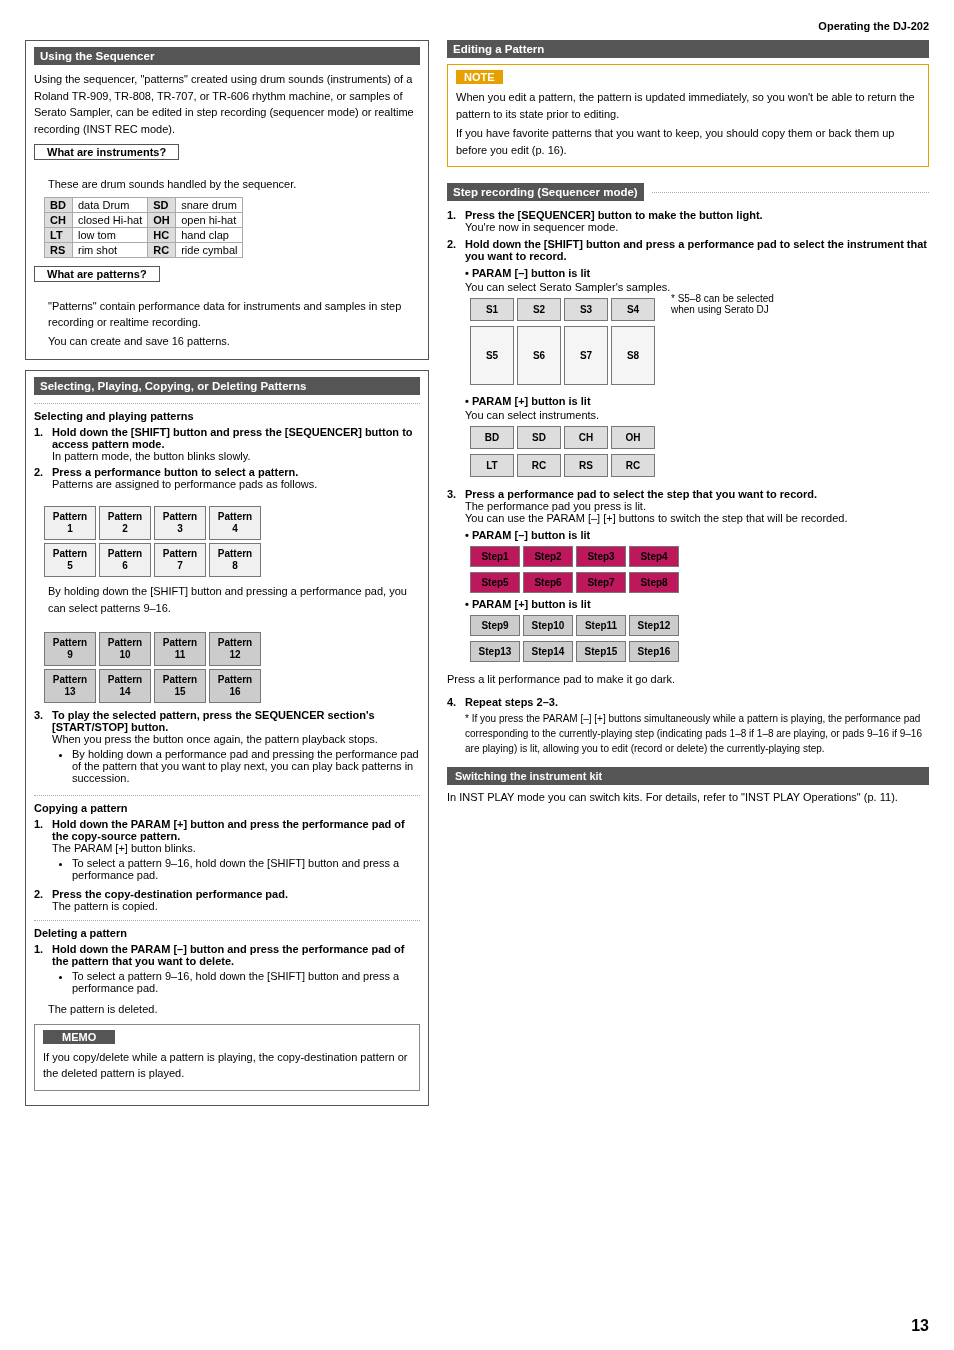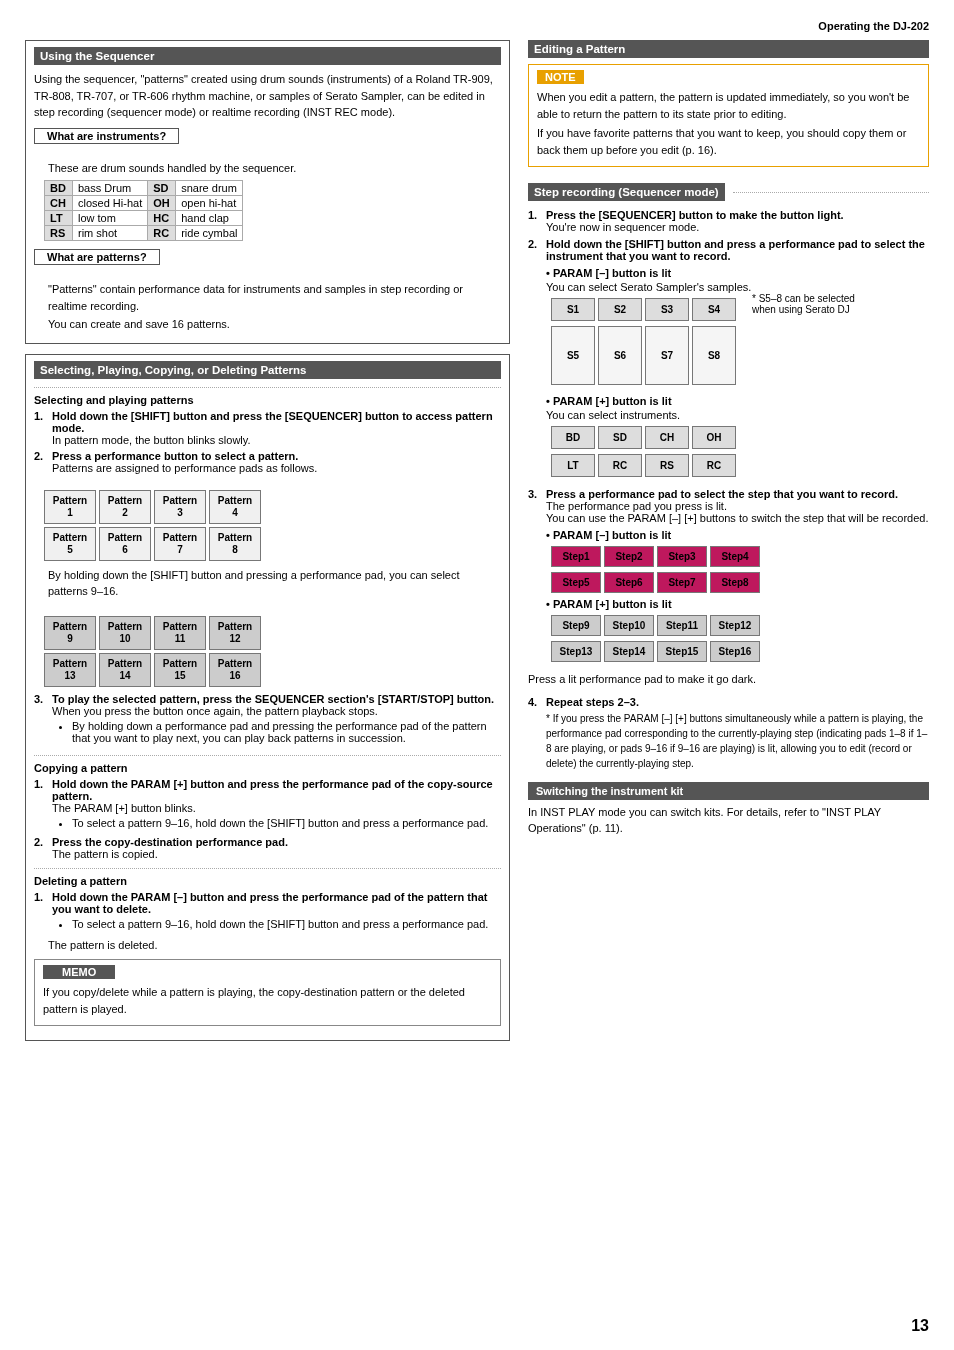--- a/index.html
+++ b/index.html
@@ -28,21 +28,21 @@
       text-align: right;
       font-size: 11px;
       font-weight: bold;
       margin-bottom: 8px;
     }
     .two-col {
       display: flex;
       gap: 18px;
     }
     .col-left {
-      width: 485px;
+      width: 404px;
       flex-shrink: 0;
     }
     .col-right {
       flex: 1;
     }
     
     .section-box {
       border: 1.5px solid #555;
       padding: 6px 8px 8px 8px;
       margin-bottom: 10px;
@@ -261,21 +261,21 @@
         <div class="section-title-bar">Using the Sequencer</div>
         <p>Using the sequencer, "patterns" created using drum sounds (instruments) of a Roland TR-909, TR-808, TR-707, or TR-606 rhythm machine, or samples of Serato Sampler, can be edited in step recording (sequencer mode) or realtime recording (INST REC mode).</p>
 
         <div style="margin-top:7px;">
           <div class="box-label">What are instruments?</div>
           <p class="indent">These are drum sounds handled by the sequencer.</p>
           <table class="inst-table">
             <tbody id="inst-tbody">
                 <tr>
                   <td>BD</td>
-                  <td>bass Drum</td>
+                  <td>data Drum</td>
                   <td>SD</td>
                   <td>snare drum</td>
                 </tr>
                 <tr>
                   <td>CH</td>
                   <td>closed Hi-hat</td>
                   <td>OH</td>
                   <td>open hi-hat</td>
                 </tr>
                 <tr>

